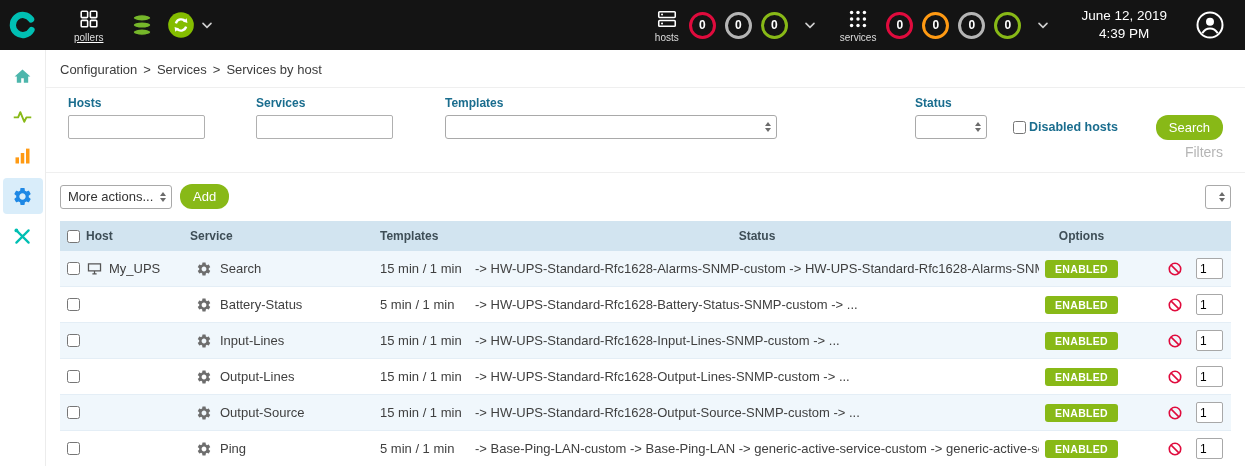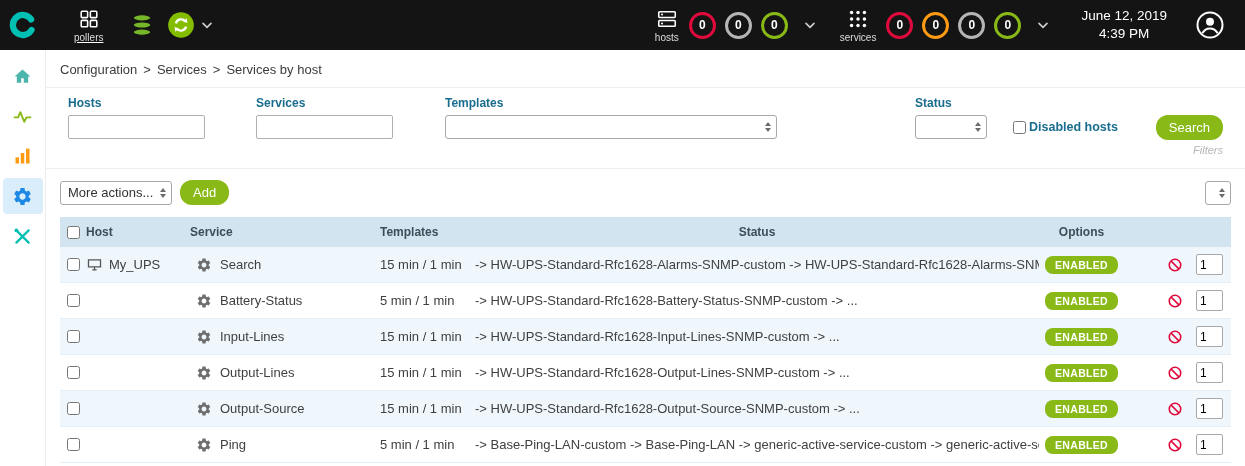--- a/index.html
+++ b/index.html
@@ -69,21 +69,21 @@
   .sel-text { flex:1; white-space:nowrap; overflow:hidden; }
   .sel-arrows { display:flex; flex-direction:column; gap:2px; margin-left:6px; }
   .sel-arrows i { display:block; width:0; height:0; border-left:3.5px solid transparent; border-right:3.5px solid transparent; }
   .sel-arrows .up { border-bottom:4px solid #6b6b6b; }
   .sel-arrows .down { border-top:4px solid #6b6b6b; }
   .disabled-hosts { display:flex; align-items:center; gap:3px; margin-top:24px; cursor:pointer; }
   .disabled-hosts span { font-size:12.5px; font-weight:bold; color:#1a6d8e; }
   .search-col { margin-left:auto; display:flex; flex-direction:column; align-items:flex-end; margin-top:19px; }
   .btn-green { background:#88b917; color:#fff; border:none; border-radius:12px; height:25px;
     padding:0 13px; font-size:13px; cursor:pointer; font-family:"Liberation Sans", sans-serif; }
-  .filters-link { font-size:11px; color:#b5b5b5; margin-top:4px; cursor:pointer;font-style:italic; }
+  .filters-link { font-size:14px; color:#b5b5b5; margin-top:4px; cursor:pointer; }
 
   
   .actions-bar { display:flex; align-items:center; padding:11px 14px 10px 14px; gap:8px; }
   .w112 { width:112px; }
   .w44 { width:26px; margin-left:auto; }
 
   
   .table { margin:2px 14px 0 14px; }
   .thead, .trow { display:grid; grid-template-columns:26px 104px 190px 95px 1fr 85px 107px; align-items:center; }
   .thead { background:#d2e4f0; height:30px; font-size:12px; font-weight:bold; color:#3e4e57; }
@@ -91,21 +91,21 @@
   .th.center { justify-content:center; }
   .trow { height:36px; border-bottom:1px solid #e4eef6; background:#fff; }
   .trow.alt { background:#f0f7fc; }
   .td { display:flex; align-items:center; font-size:13px; color:#404040; overflow:hidden; white-space:nowrap; }
   .c-check { justify-content:center; }
   .host-icon { width:17px; height:17px; color:#555; margin-right:6px; flex:none; }
   .gear-ic { width:16px; height:16px; color:#6d6d6d; margin-right:8px; margin-left:6px; flex:none; }
   .host-link, .c-service .cell-text { cursor:pointer; }
   .c-status { justify-content:center; }
   .status-badge { background:#88b917; color:#fff; font-size:10.5px; font-weight:bold;
-    padding:3px 10px; border-radius:8px; letter-spacing:.3px; }
+    padding:3px 10px; border-radius:3px; letter-spacing:.3px; }
   .c-opt { justify-content:flex-end; padding-right:8px; gap:13px; }
   .noentry { width:16px; height:16px; color:#e00b3d; cursor:pointer; flex:none; }
   .opt-input { width:27px; height:21px; border:1px solid #a8a8a8; border-radius:2px; font-size:12px;
     padding:0 3px; font-family:"Liberation Sans", sans-serif; }
 </style>
 </head>
 <body>
 
 <svg width="0" height="0" style="position:absolute">
   <symbol id="sym-logo" viewBox="0 0 24 24">

